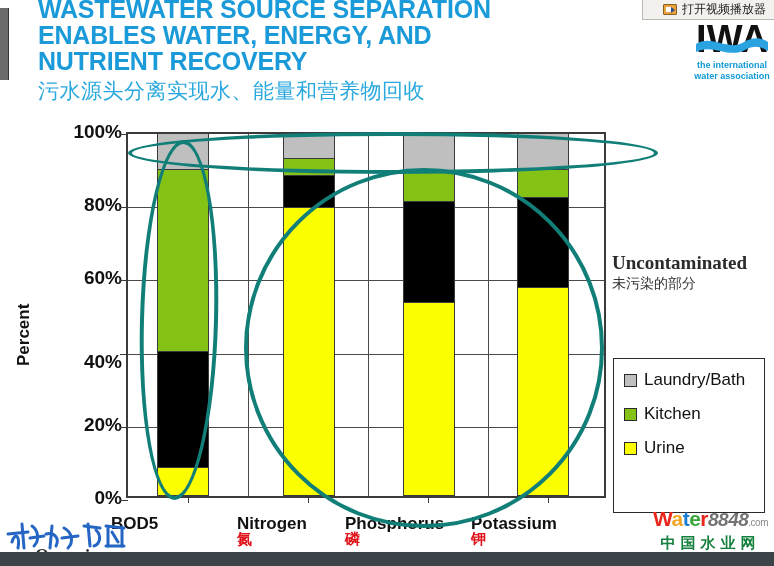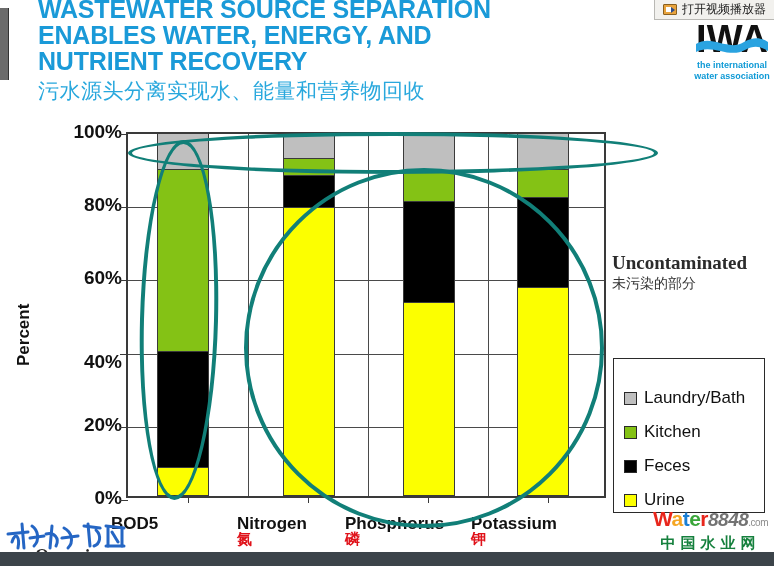--- a/index.html
+++ b/index.html
@@ -39,21 +39,21 @@
     color: #29a8dd;
     margin-top: 2px;
     letter-spacing: 0.5px;
   }
 
   
   .video-btn {
     position: absolute; right: 0px; top: 0px;
     height: 20px;
     display: flex; align-items: center; gap: 5px;
-    padding: 0 8px 0 8px;
+    padding: 0 8px 0 20px;
     background: #f2f1ee;
     border: 1px solid #b9b8b4;
     border-top: none; border-right: none;
     font-family: "DejaVu Sans", sans-serif;
     font-size: 12px;
     color: #1a1a1a;
     white-space: nowrap;
   }
   .video-icon {
     width: 14px; height: 11px;
@@ -158,21 +158,21 @@
     font-weight: bold;
     margin-top: -4px;
   }
 
   
   .legend {
     position: absolute; left: 613px; top: 240px;
     width: 152px; height: 155px;
     border: 1px solid #2a2a2a;
     background: #fff;
-    padding: 22px 0 0 10px;
+    padding: 4px 0 0 10px;
   }
   .legend-row {
     display: flex; align-items: center; gap: 7px;
     height: 34px;
     font-family: "Liberation Sans", sans-serif;
     font-size: 17px;
     color: #111;
   }
   .swatch { width: 13px; height: 13px; border: 1px solid #2a2a2a; flex: none; }
 
@@ -333,24 +333,20 @@
     </div>
 
   <div class="legend" id="legend">
       <div class="legend-row">
         <span class="swatch" style="background: rgb(191, 191, 191);"></span>
         <span>Laundry/Bath</span>
       </div>
       <div class="legend-row">
         <span class="swatch" style="background: rgb(132, 194, 21);"></span>
         <span>Kitchen</span>
-      </div>
-      <div class="legend-row">
-        <span class="swatch" style="background: rgb(0, 0, 0);"></span>
-        <span>Feces</span>
       </div>
       <div class="legend-row">
         <span class="swatch" style="background: rgb(252, 255, 0);"></span>
         <span>Urine</span>
       </div>
     </div>
 
   <div class="anno anno-unc">
     <span>Uncontaminated</span>
     <span class="anno-unc-zh">未污染的部分</span>

